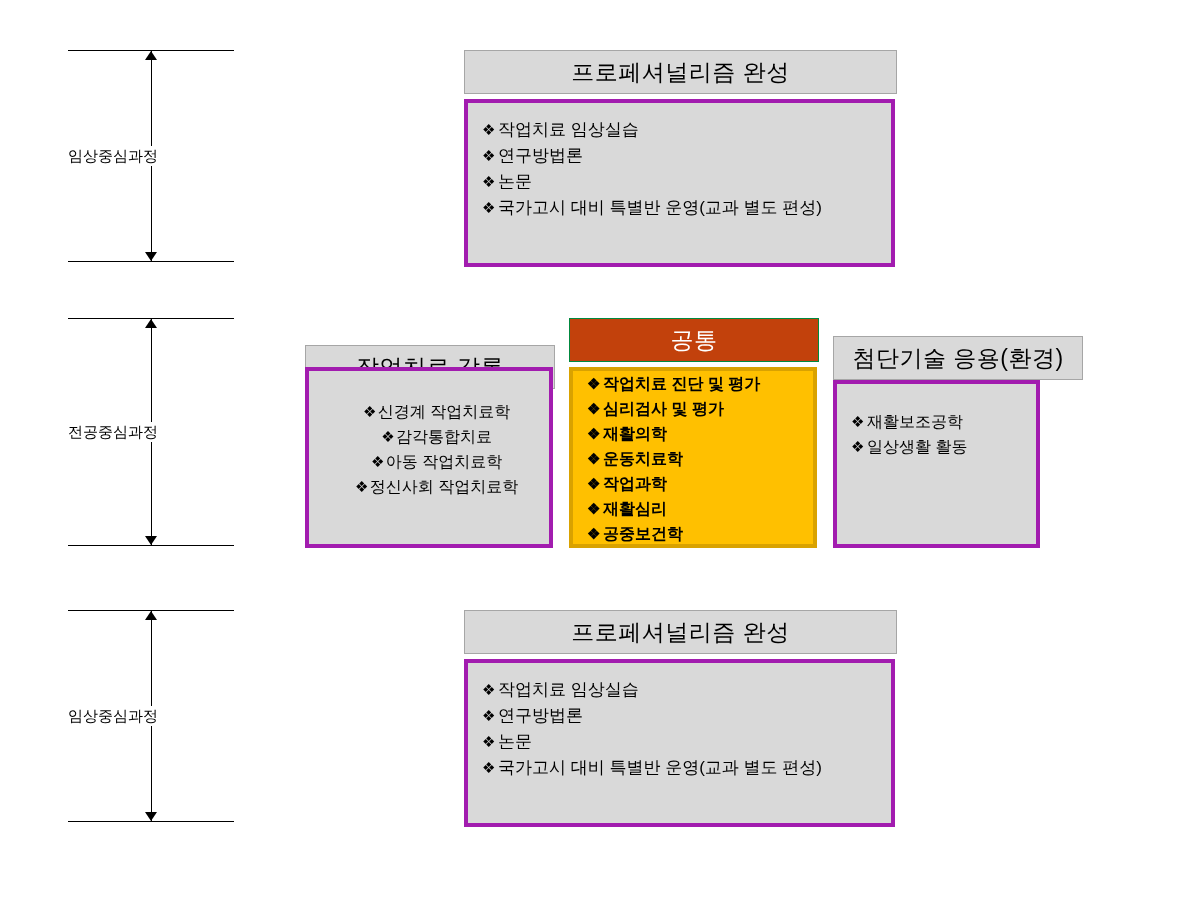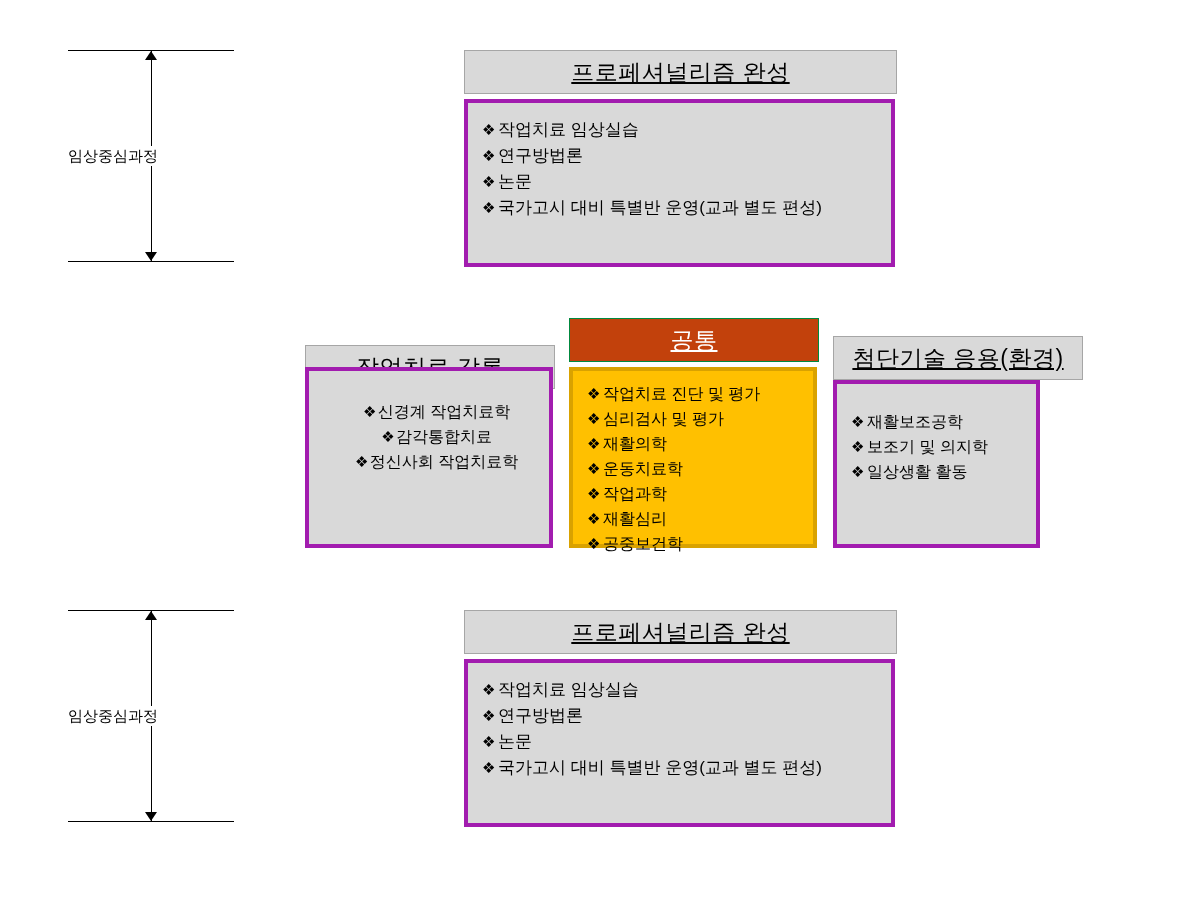--- a/index.html
+++ b/index.html
@@ -67,21 +67,20 @@
   
   .hdr {
     position: absolute;
     background: #d9d9d9;
     border: 1px solid #a6a6a6;
     display: flex;
     align-items: center;
     justify-content: center;
     font-size: 23px;
     letter-spacing: .5px;
-    text-decoration: underline;
   }
   .hdr.green {
     background: #c2410c;
     border-color: #00893f;
     color: #ffffff;
   }
   .body {
     position: absolute;
     background: #d9d9d9;
     border: 4px solid #a21caf;
@@ -139,20 +138,28 @@
 
   <div class="bracket" id="bracket-top">
     <div class="cap" style="top:0;"></div>
     <div class="arrow up" style="top:1px;"></div>
     <div class="stem" style="top:1px; height:210px;"></div>
     <div class="arrow down" style="top:202px;"></div>
     <div class="cap" style="top:211px;"></div>
     <div class="blabel" style="top:96px;">임상중심과정</div>
   </div>
 
+  <div class="bracket" id="bracket-mid">
+    <div class="cap" style="top:0;"></div>
+    <div class="arrow up" style="top:1px;"></div>
+    <div class="stem" style="top:1px; height:226px;"></div>
+    <div class="arrow down" style="top:218px;"></div>
+    <div class="cap" style="top:227px;"></div>
+    <div class="blabel" style="top:104px;">전공중심과정</div>
+  </div>
 
   <div class="bracket" id="bracket-bottom">
     <div class="cap" style="top:0;"></div>
     <div class="arrow up" style="top:1px;"></div>
     <div class="stem" style="top:1px; height:210px;"></div>
     <div class="arrow down" style="top:202px;"></div>
     <div class="cap" style="top:211px;"></div>
     <div class="blabel" style="top:96px;">임상중심과정</div>
   </div>
 
@@ -164,42 +171,42 @@
       <li><span class="bullet">❖</span><span>논문</span></li>
       <li><span class="bullet">❖</span><span>국가고시 대비 특별반 운영(교과 별도 편성)</span></li>
     </ul>
   </div>
 
   <div class="hdr" id="hdr-left">작업치료 각론</div>
   <div class="body small" id="body-left" style="padding-top:28px;">
     <ul>
       <li><span class="bullet">❖</span><span>신경계 작업치료학</span></li>
       <li><span class="bullet">❖</span><span>감각통합치료</span></li>
+      <li><span class="bullet">❖</span><span>아동 작업치료학</span></li>
       <li><span class="bullet">❖</span><span>정신사회 작업치료학</span></li>
     </ul>
   </div>
 
   <div class="hdr green" id="hdr-center">공통</div>
-  <div class="body orange small" id="body-center" style="padding-top:10px;">
+  <div class="body orange small" id="body-center" style="padding-top:0;font-weight:bold;">
     <ul>
       <li><span class="bullet">❖</span><span>작업치료 진단 및 평가</span></li>
       <li><span class="bullet">❖</span><span>심리검사 및 평가</span></li>
       <li><span class="bullet">❖</span><span>재활의학</span></li>
       <li><span class="bullet">❖</span><span>운동치료학</span></li>
       <li><span class="bullet">❖</span><span>작업과학</span></li>
       <li><span class="bullet">❖</span><span>재활심리</span></li>
       <li><span class="bullet">❖</span><span>공중보건학</span></li>
     </ul>
   </div>
 
   <div class="hdr" id="hdr-right">첨단기술 응용(환경)</div>
   <div class="body small" id="body-right" style="padding-top:25px;">
     <ul>
       <li><span class="bullet">❖</span><span>재활보조공학</span></li>
-      <li><span class="bullet">❖</span><span>보조기 및 의지학</span></li>
       <li><span class="bullet">❖</span><span>일상생활 활동</span></li>
     </ul>
   </div>
 
   <div class="hdr" id="hdr-bot">프로페셔널리즘 완성</div>
   <div class="body" id="body-bot">
     <ul>
       <li><span class="bullet">❖</span><span>작업치료 임상실습</span></li>
       <li><span class="bullet">❖</span><span>연구방법론</span></li>
       <li><span class="bullet">❖</span><span>논문</span></li>

